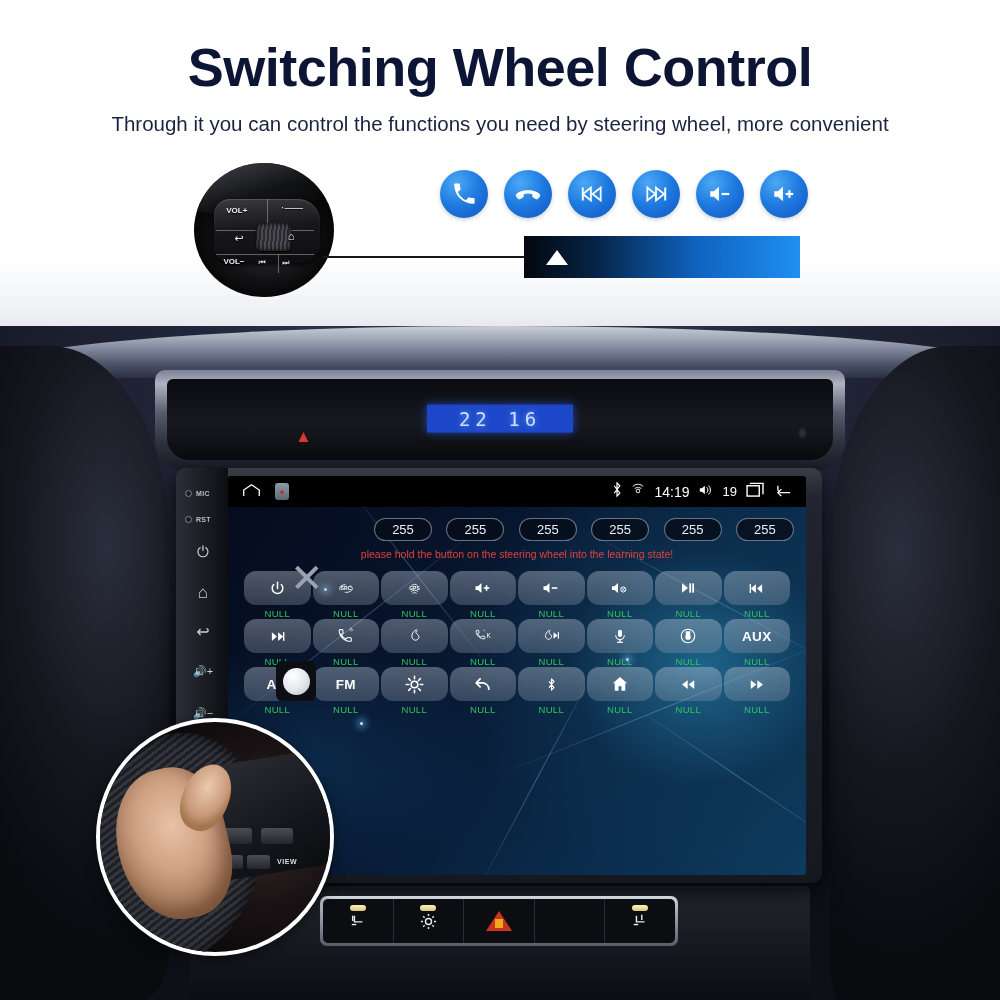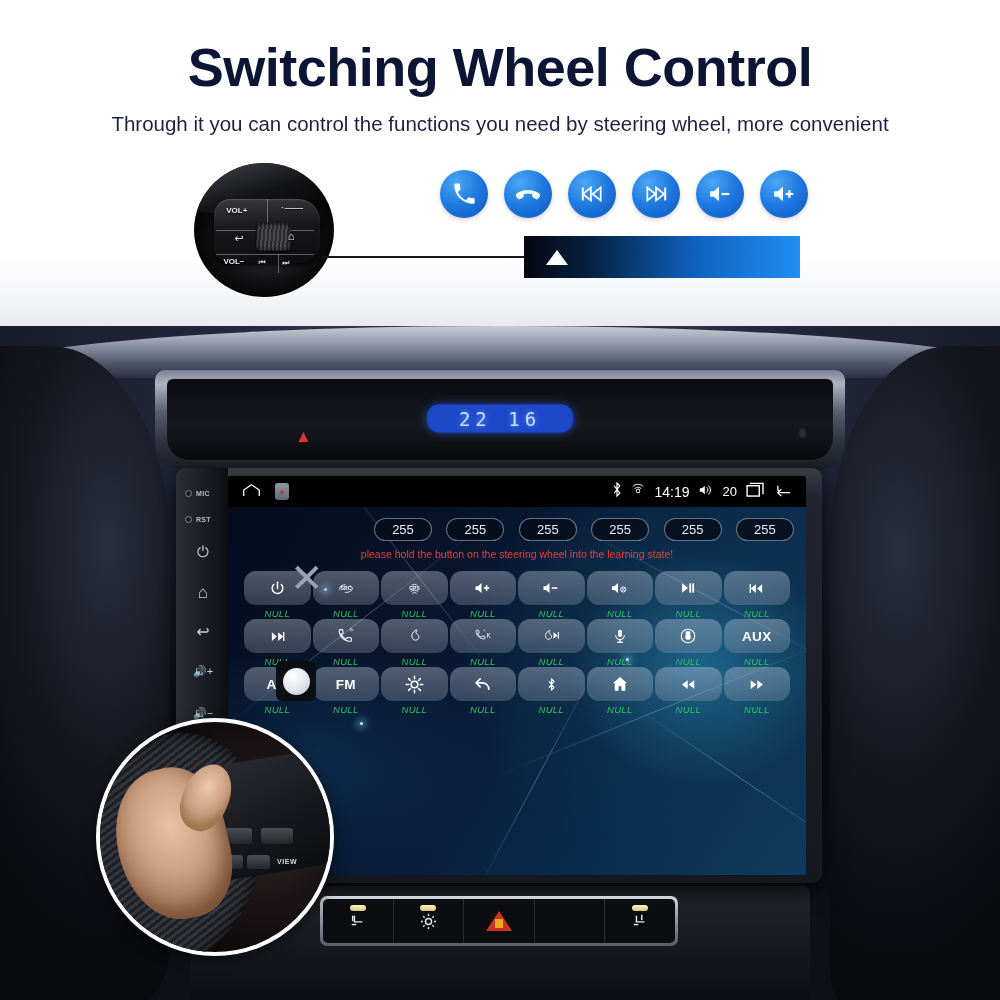--- a/index.html
+++ b/index.html
@@ -128,21 +128,20 @@
   .trim-inner {
     position: absolute; left: 12px; top: 9px; right: 12px; bottom: 10px;
     background: linear-gradient(180deg,#0b0c10 0%,#17191f 55%,#0a0b0e 100%);
     border-radius: 6px 6px 22px 22px;
   }
   .lcd {
     position: absolute; left: 50%; top: 50%; transform: translate(-50%,-55%);
     width: 146px; height: 28px; background: #1c47c8;
     display: flex; align-items: center; justify-content: center;
     box-shadow: 0 0 10px rgba(40,90,230,.7);
-    border-radius: 12px;
   }
   .lcd span {
     color: #cfe0ff; font-family: "DejaVu Sans Mono", monospace;
     font-size: 19px; letter-spacing: 5px; font-weight: 400;
     text-shadow: 0 0 6px #6ea4ff;
   }
   .airbag-icon { position: absolute; left: 128px; top: 48px; color: #d9392b; font-size: 17px; }
   .trim-dot {
     position: absolute; right: 26px; top: 48px; width: 9px; height: 12px;
     border-radius: 50%; background: #2b2f38; box-shadow: inset 0 0 3px #000;
@@ -250,21 +249,21 @@
   .cell { display: flex; flex-direction: column; align-items: center; }
   .tile {
     width: 100%; height: 34px;
     background: linear-gradient(180deg, rgba(190,200,214,.40) 0%, rgba(140,152,170,.34) 100%);
     display: flex; align-items: center; justify-content: center;
     color: #ffffff; border-radius: 12px;
   }
   .tile .glyph { font-size: 15px; line-height: 1; font-weight: 700; }
   .tile .txt { font-size: 13.5px; font-weight: 700; letter-spacing: .3px; }
   .tile svg { display: block; }
-  .null { color: #2ec45f; font-size: 9.5px; margin-top: 3px; letter-spacing: .3px; font-style: italic; }
+  .null { color: #2ec45f; font-size: 9.5px; margin-top: 3px; letter-spacing: .3px; }
 
   
   .console-lower {
     position: absolute; left: 190px; top: 560px; width: 620px; height: 120px;
     background: linear-gradient(180deg,#24262f 0%,#16181f 55%,#0b0c10 100%);
     border-radius: 6px 6px 0 0;
   }
   .btn-strip {
     position: absolute; left: 320px; top: 896px; width: 358px; height: 50px;
     background: linear-gradient(180deg,#d2d6de 0%,#9aa0ac 40%,#585e69 100%);
@@ -474,21 +473,21 @@
                 </svg>
             </span>
             <span class="sb-time">14:19</span>
             <span>
               <svg width="15" height="14" viewBox="0 0 18 16" fill="#fff">
                   <path d="M1 6v4h2.6L7 13V3L3.6 6H1z"></path>
                   <path d="M9.2 4.6a4.6 4.6 0 010 6.8" stroke="#fff" stroke-width="1.2" fill="none"></path>
                   <path d="M11.4 2.6a7.4 7.4 0 010 10.8" stroke="#fff" stroke-width="1.2" fill="none"></path>
                 </svg>
             </span>
-            <span class="sb-vol">20</span>
+            <span class="sb-vol">19</span>
             <span>
               <svg width="19" height="15" viewBox="0 0 20 16" fill="none" stroke="#fff" stroke-width="1.5">
                   <rect x="1" y="4" width="13" height="11"></rect>
                   <path d="M4 1.5h14V13"></path>
                 </svg>
             </span>
             <span>
               <svg width="20" height="14" viewBox="0 0 22 16" fill="none" stroke="#fff" stroke-width="1.5">
                   <path d="M4 3v4a4 4 0 004 4h10M8 15l-4-4 4-4"></path>
                 </svg>

